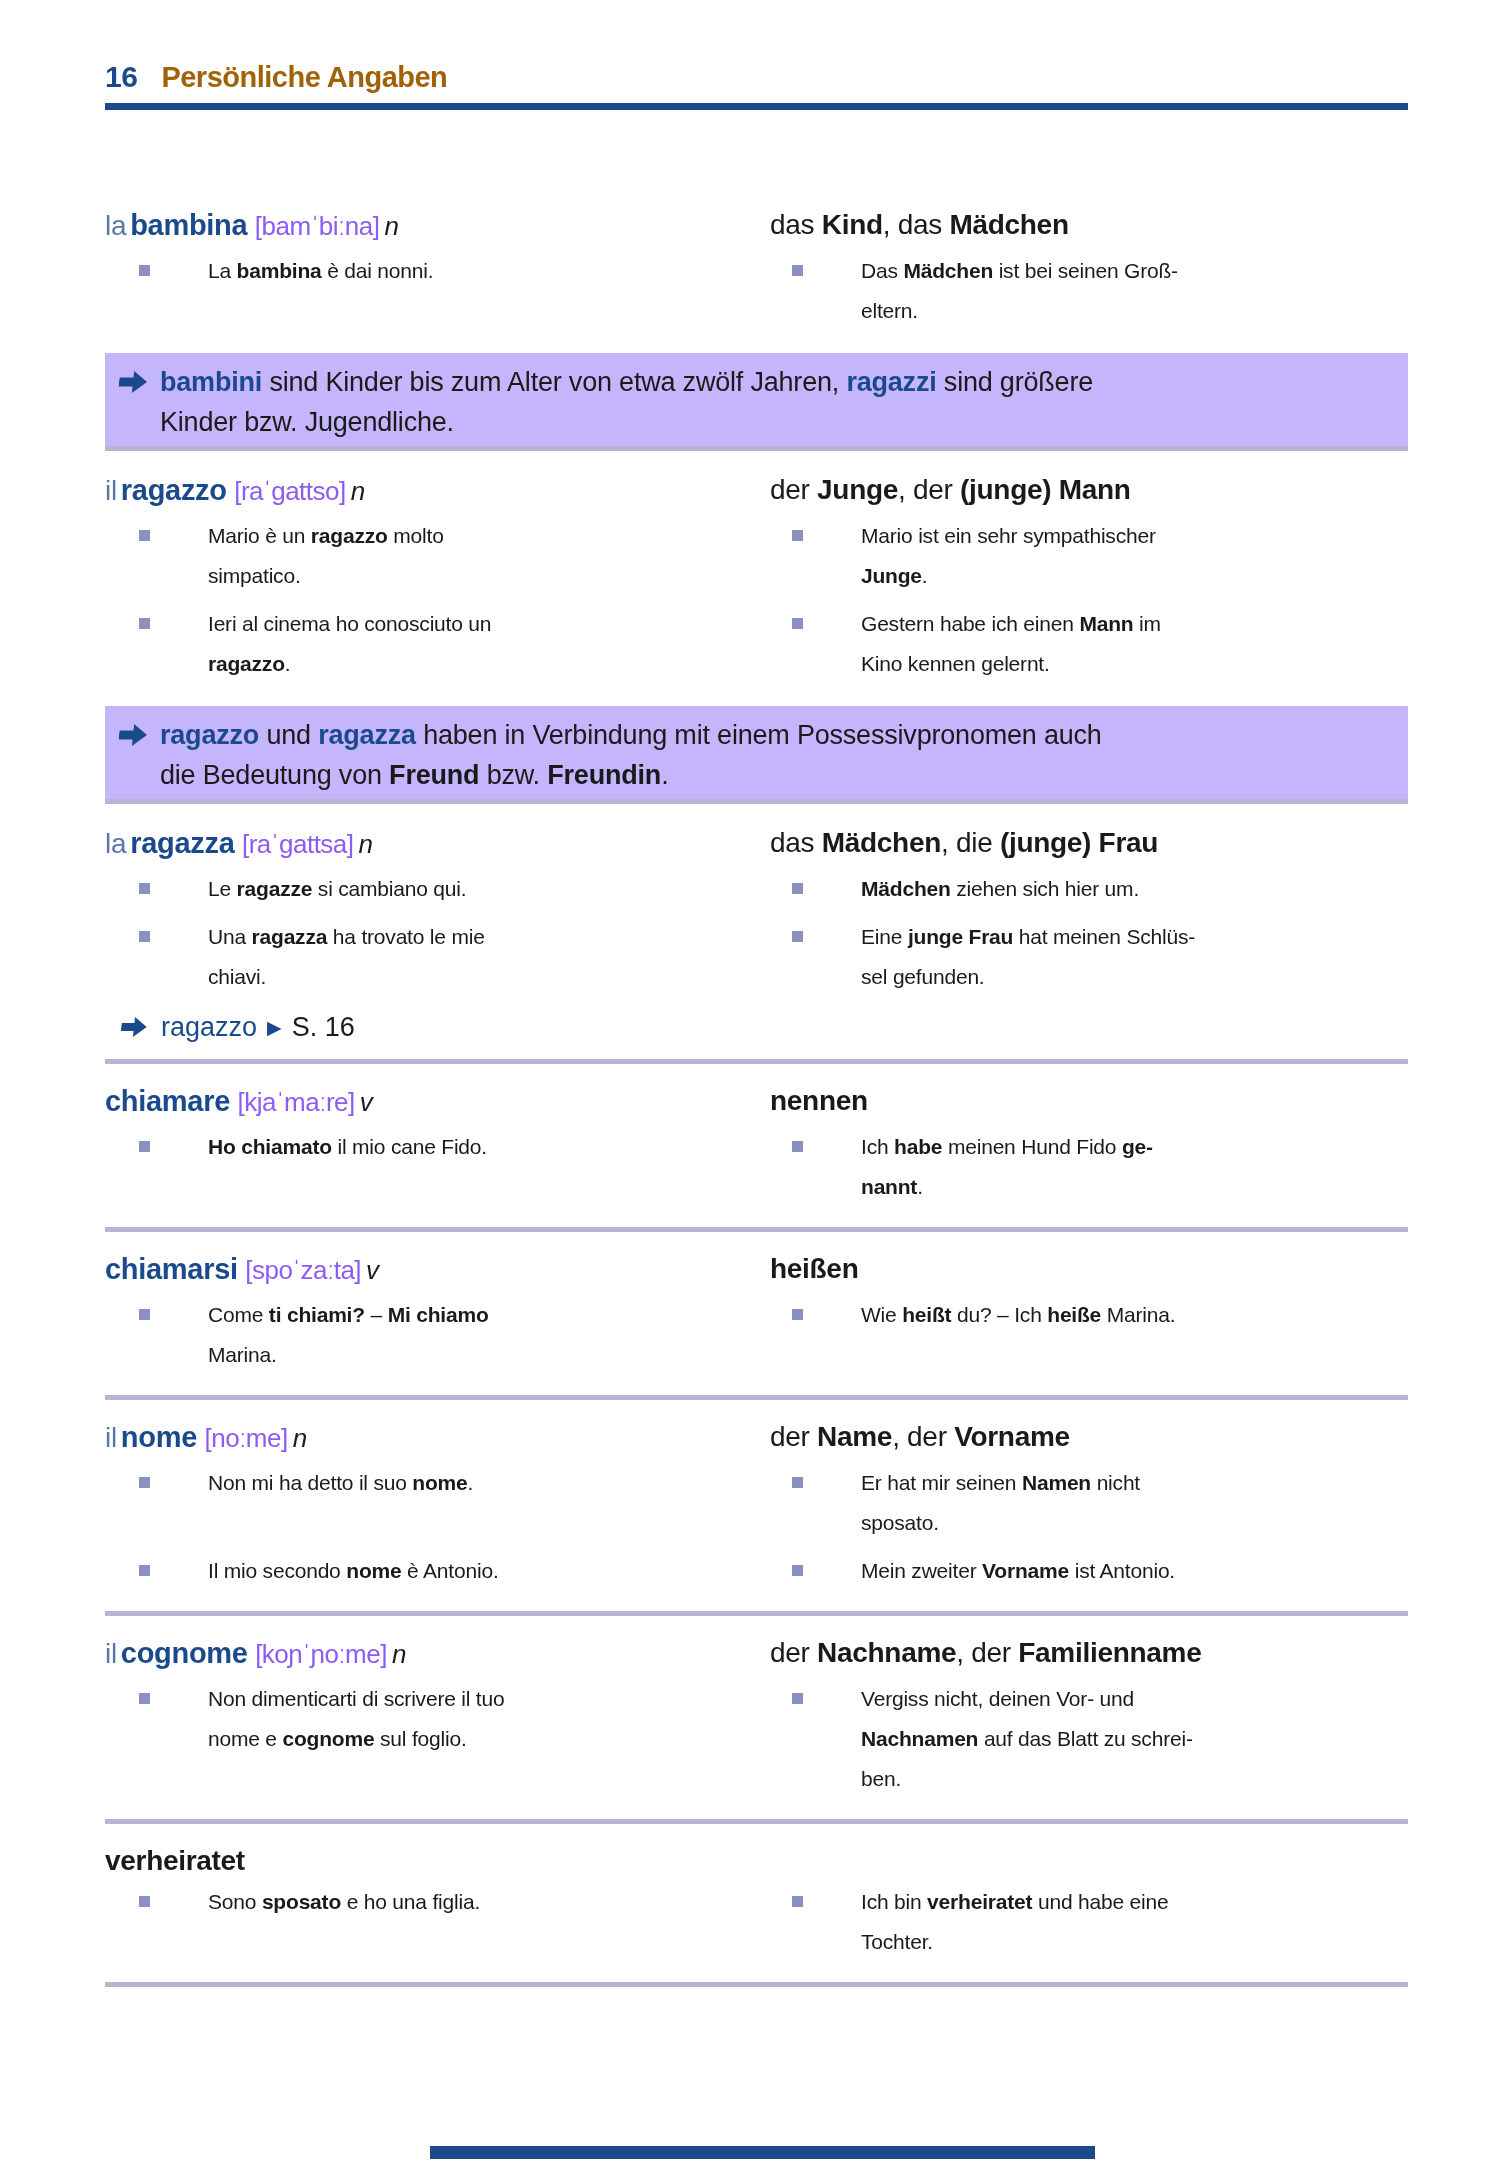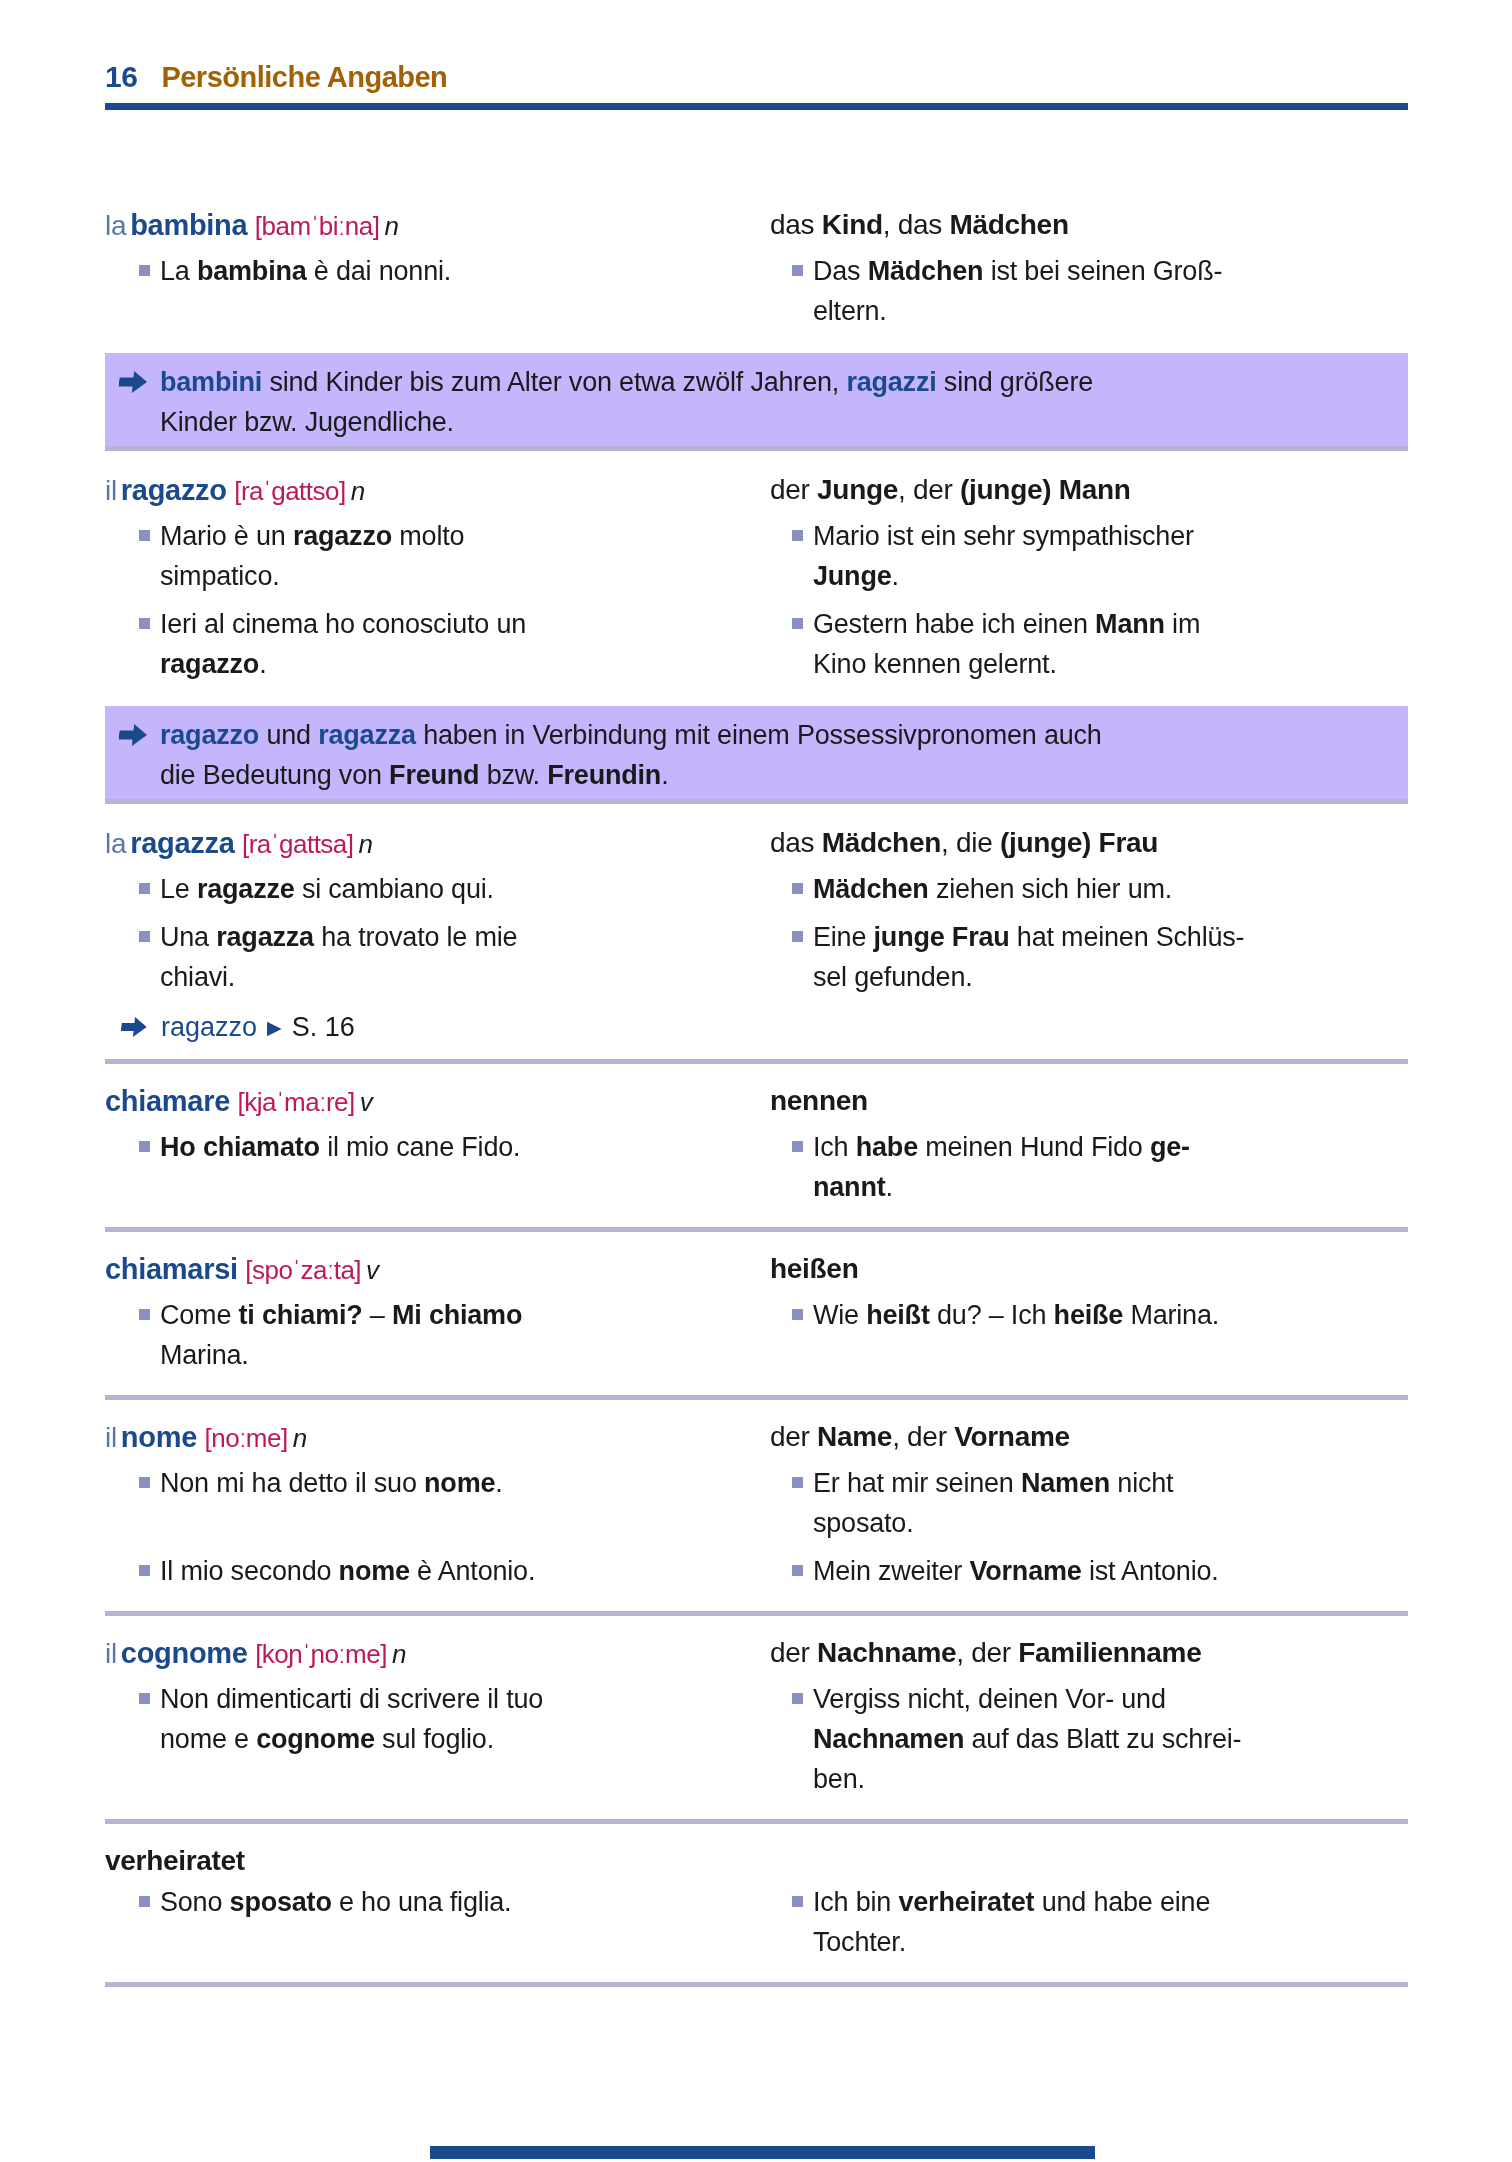--- a/index.html
+++ b/index.html
@@ -16,29 +16,29 @@
   }
   .pagenum{font-size:30px;font-weight:bold;color:#1b4a8c;letter-spacing:-0.5px;}
   .pagetitle{font-size:29px;font-weight:bold;color:#a16207;letter-spacing:-0.5px;}
   
   .entry{padding:16px 0 12px;}
   .entry.first{margin-top:78px;}
   .grid{display:grid;grid-template-columns:665px 637px;}
   .h-it{font-size:28px;line-height:42px;margin-bottom:4px;letter-spacing:-0.3px;}
   .h-it .article{color:#5878aa;margin-right:4px;}
   .h-it .word{color:#1b4a8c;font-weight:bold;font-size:29px;}
-  .pron{color:#be185d;font-weight:normal;font-size:26px;letter-spacing:-0.5px;}
+  .pron{color:#8b5cf6;font-weight:normal;font-size:26px;letter-spacing:-0.5px;}
   .pos{font-style:italic;font-size:26px;margin-left:5px;}
   .h-de{font-size:28px;line-height:42px;letter-spacing:-0.3px;}
   .wrapline{padding-left:18px;}
   .ex{display:flex;align-items:flex-start;margin-left:34px;margin-bottom:8px;}
   .ex.de-ex{margin-left:22px;}
   .bullet{flex:0 0 auto;width:11px;height:11px;background:#8a90bf;margin:14px 10px 0 0;}
   .exl{flex:1;}
-  .exl > div{font-size:27px;line-height:40px;letter-spacing:-0.2px;}
+  .exl > div{font-size:21px;line-height:40px;letter-spacing:-0.2px;margin-left:48px;}
   
   .note{
     display:flex;align-items:flex-start;background:#c4b5fd;
     border-bottom:5px solid #b4b7cf;padding:9px 20px 4px 14px;margin:2px 0;
   }
   .note .arrow-wrap{flex:0 0 auto;margin:9px 13px 0 0;}
   .note-lines > div{font-size:27px;line-height:40px;letter-spacing:-0.2px;}
   .kw{color:#1b4a8c;font-weight:bold;}
   
   .xref{display:flex;align-items:center;margin:2px 0 0 16px;height:40px;}

